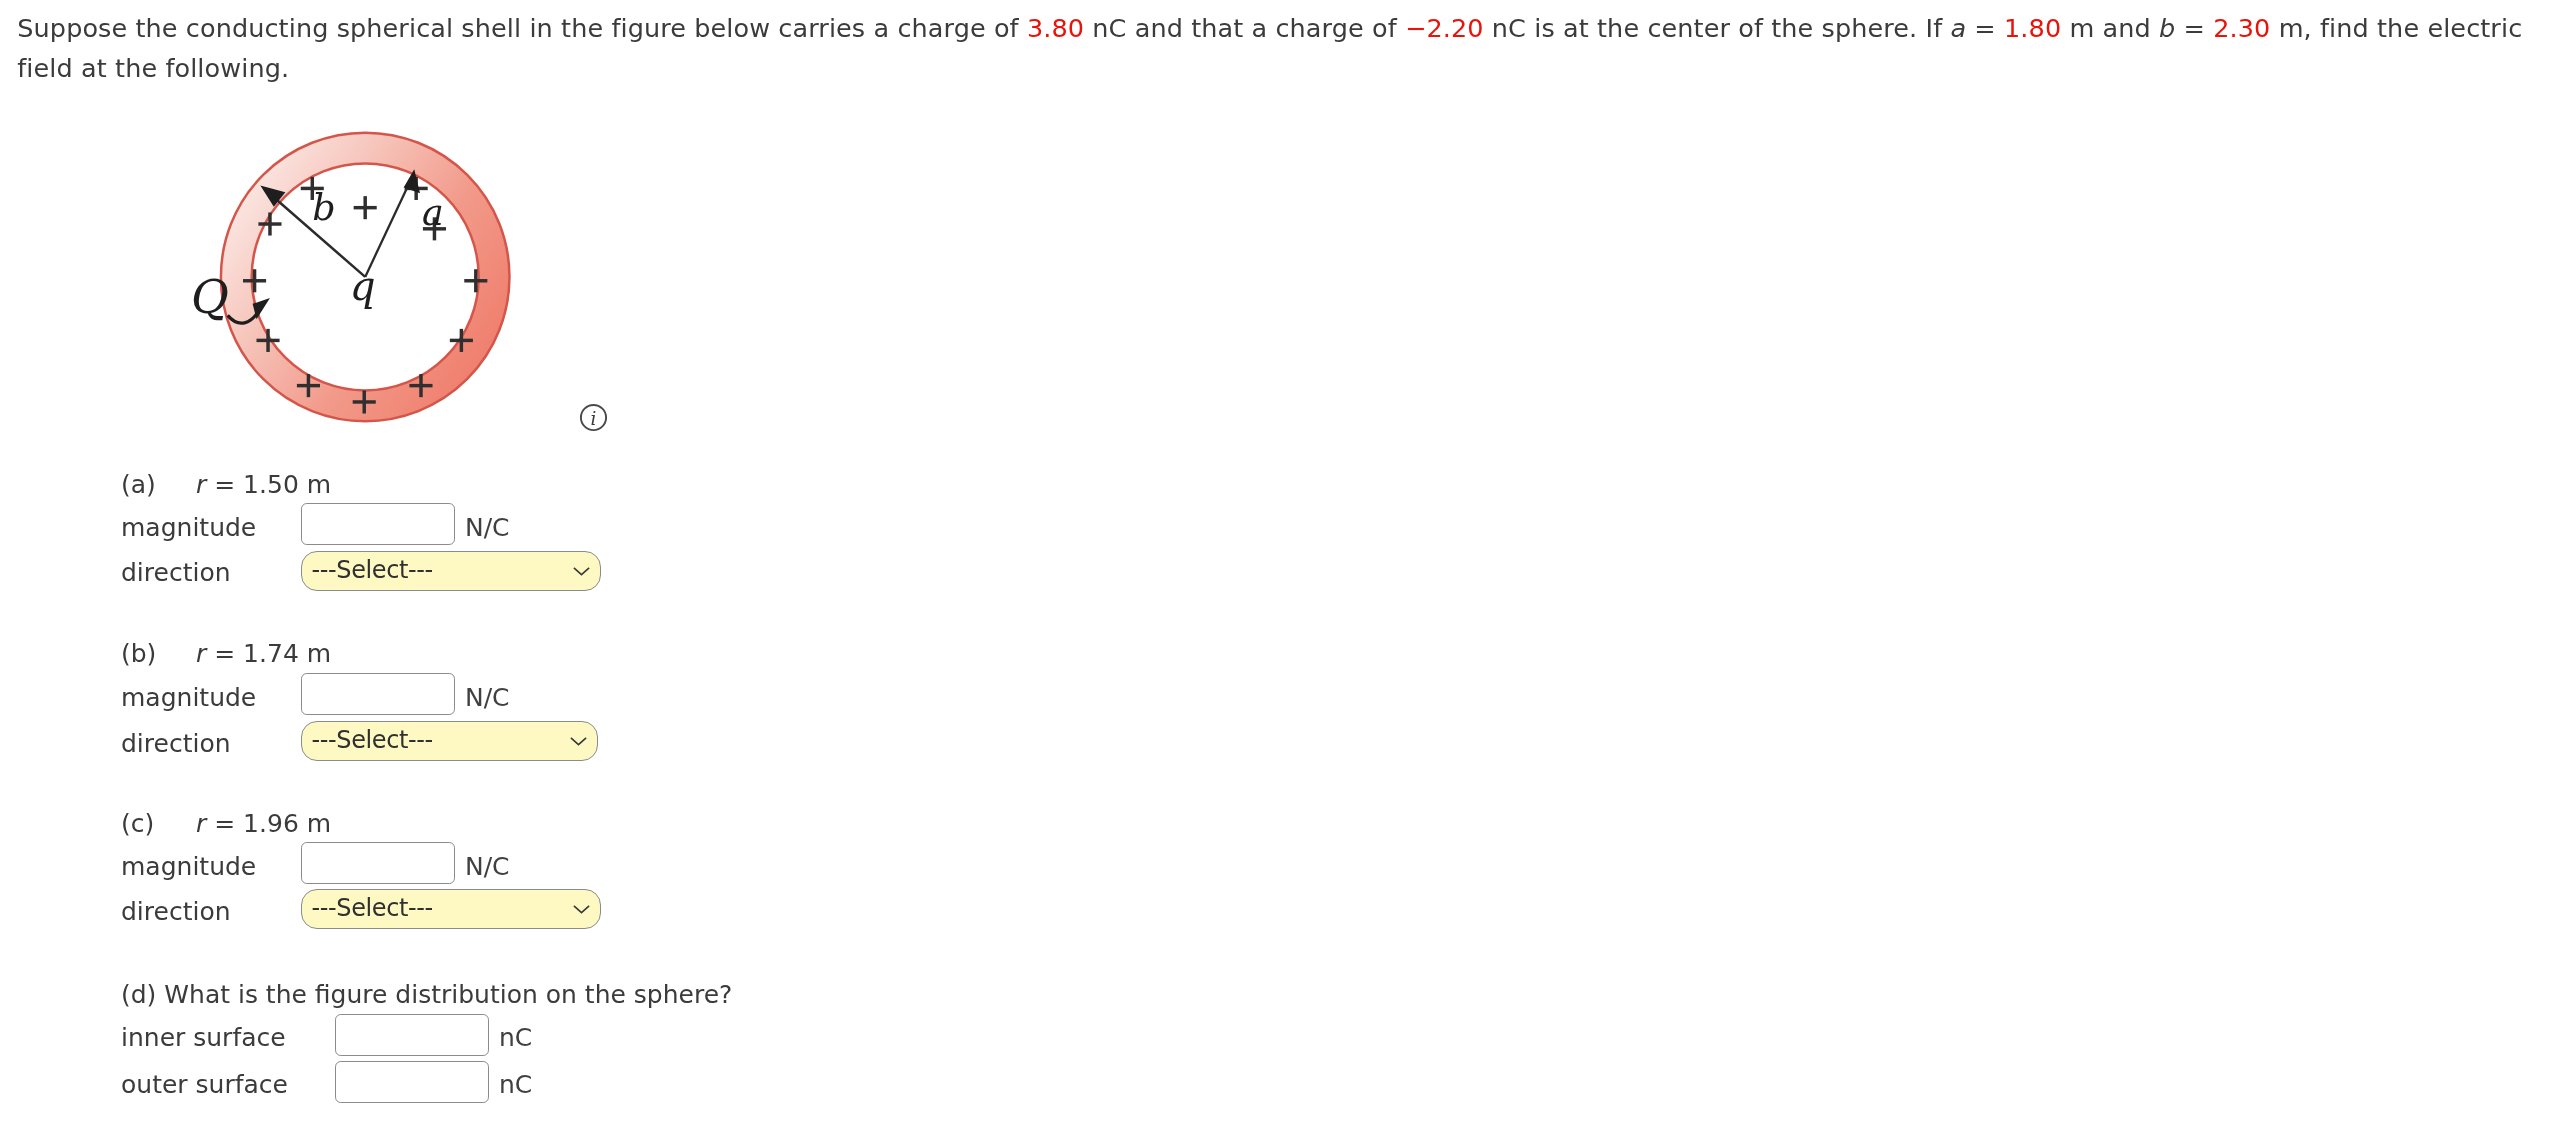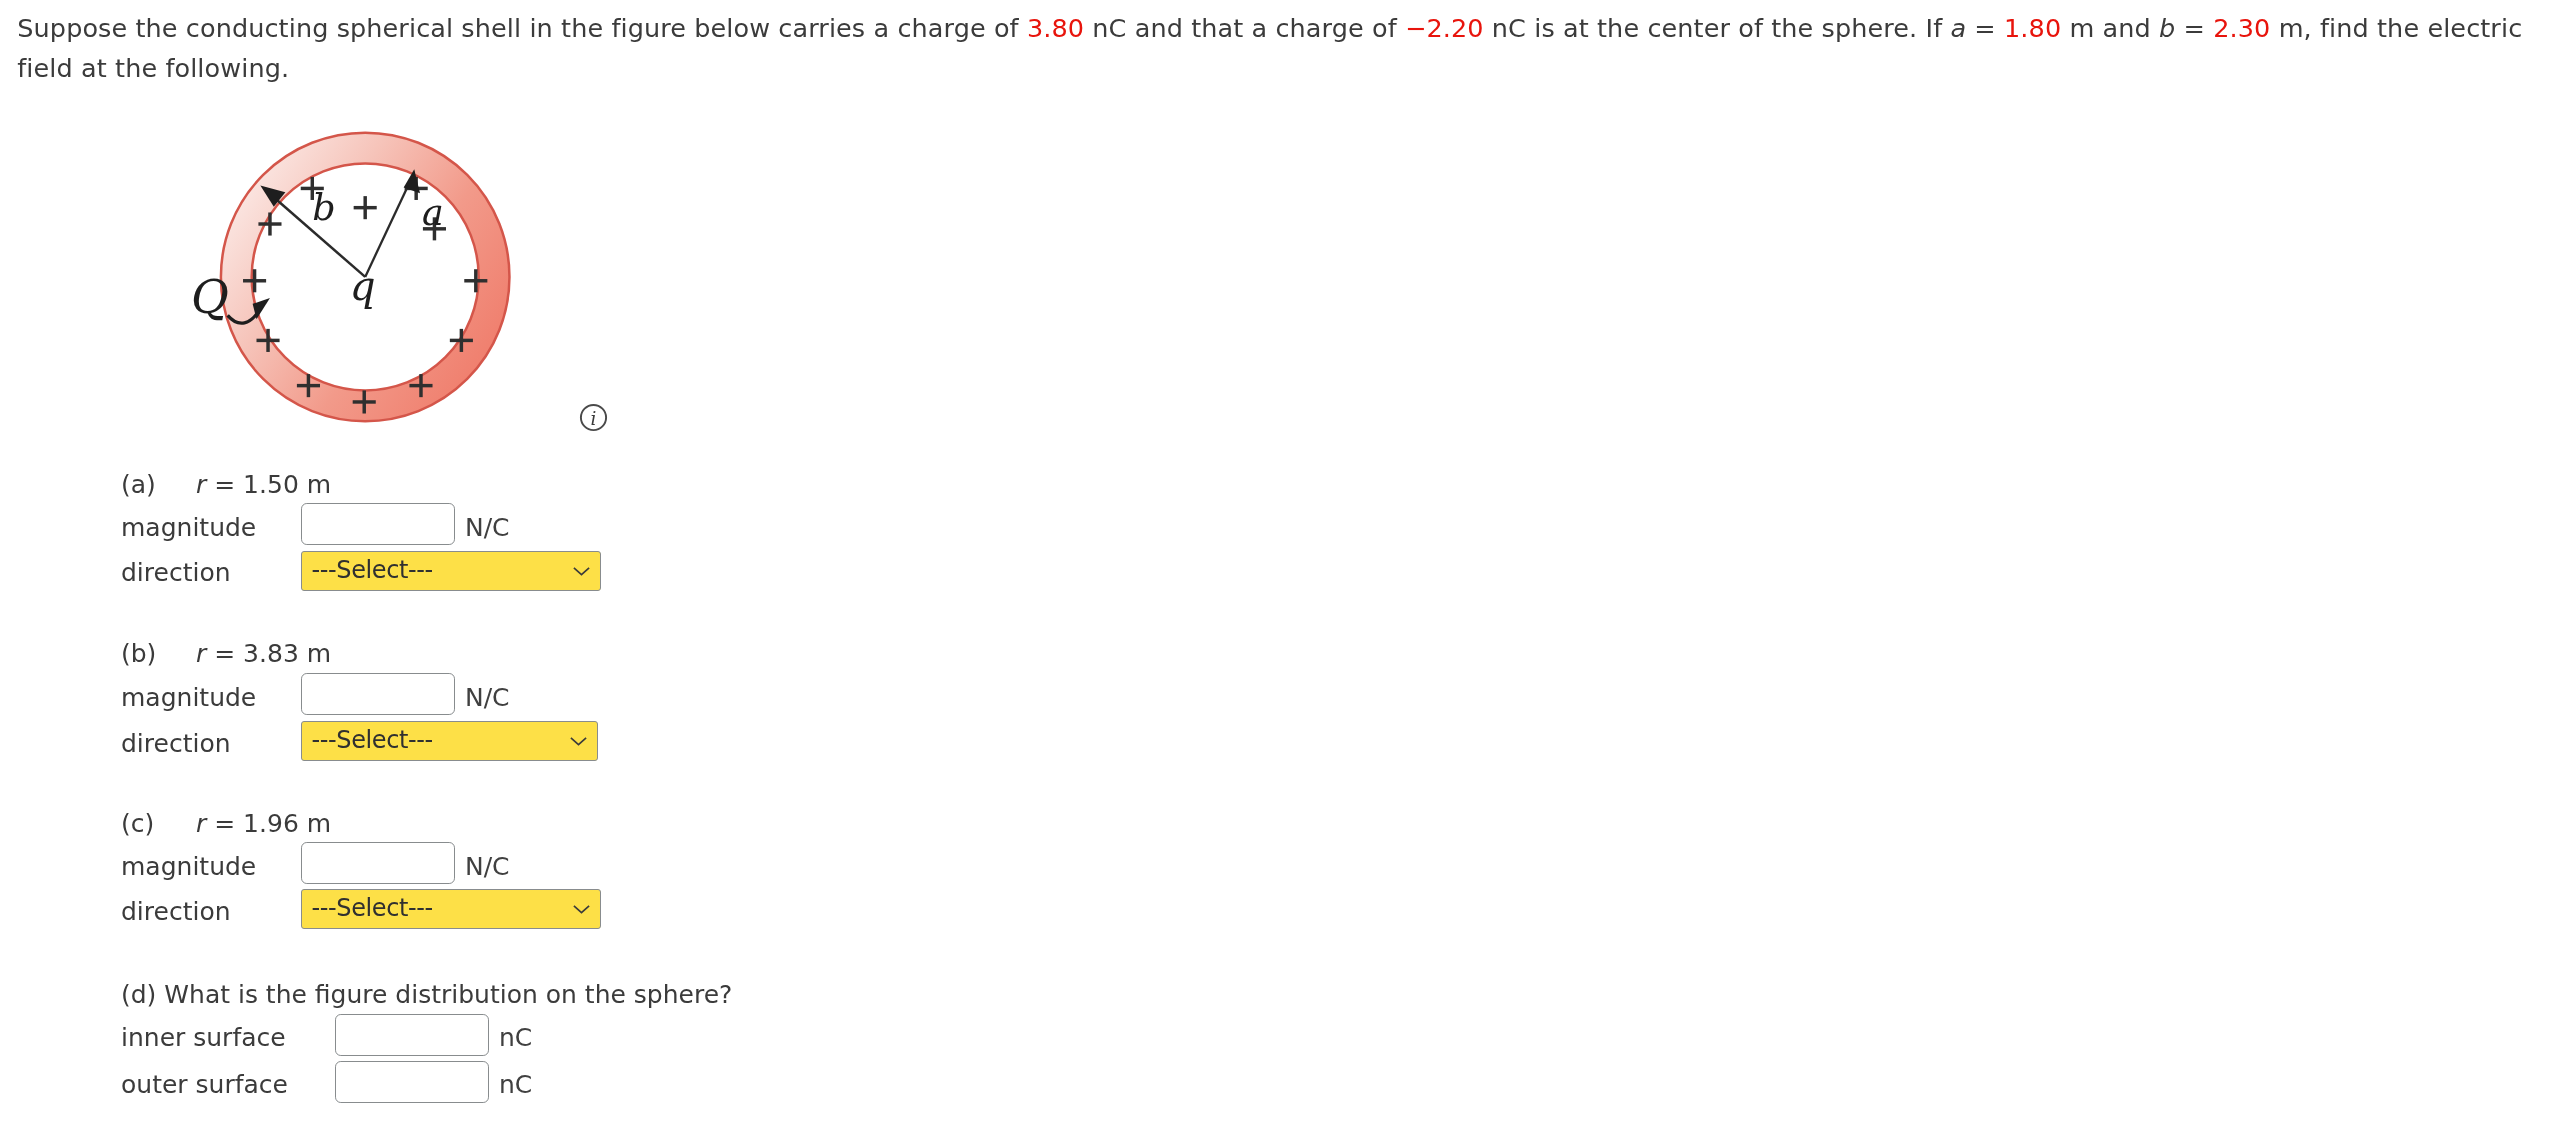--- a/index.html
+++ b/index.html
@@ -86,22 +86,22 @@
   .unit {
     position: absolute;
     font-size: 25px;
     color: #404040;
   }
 
   .sel {
     position: absolute;
     box-sizing: border-box;
     border: 1.5px solid #888c8e;
-    border-radius: 3px;
-    background: #fde047;
+    border-radius: 16px;
+    background: #fef9c3;
     height: 40px;
     display: flex;
     align-items: center;
     justify-content: space-between;
     padding: 0 8.7px 0 9.6px;
   }
   .sel-text {
     font-size: 24px;
     color: #303030;
     line-height: 1;
@@ -241,21 +241,21 @@
     <div class="sel" style="left:301px; top:551px; width:300px;">
       <span class="sel-text">---Select---</span>
       <svg class="chev" viewBox="0 0 20 12">
         <polyline points="2,3 10,10 18,3" fill="none" stroke="#3b3b3b" stroke-width="1.8"></polyline>
       </svg>
     </div>
   </div>
 
   <div class="q-block">
     <div class="q-head q-label" style="top:639px;">(b)</div>
-    <div class="q-head q-cond" style="top:639px;"><span class="var-it">r</span><span> = 3.83 m</span></div>
+    <div class="q-head q-cond" style="top:639px;"><span class="var-it">r</span><span> = 1.74 m</span></div>
 
     <div class="row-label" style="top:683px;">magnitude</div>
     <div class="tbox" style="left:301px; top:673px; width:154px;"></div>
     <div class="unit" style="left:465px; top:683px;">N/C</div>
 
     <div class="row-label" style="top:729px;">direction</div>
     <div class="sel" style="left:301px; top:721px; width:297px;">
       <span class="sel-text">---Select---</span>
       <svg class="chev" viewBox="0 0 20 12">
         <polyline points="2,3 10,10 18,3" fill="none" stroke="#3b3b3b" stroke-width="1.8"></polyline>

